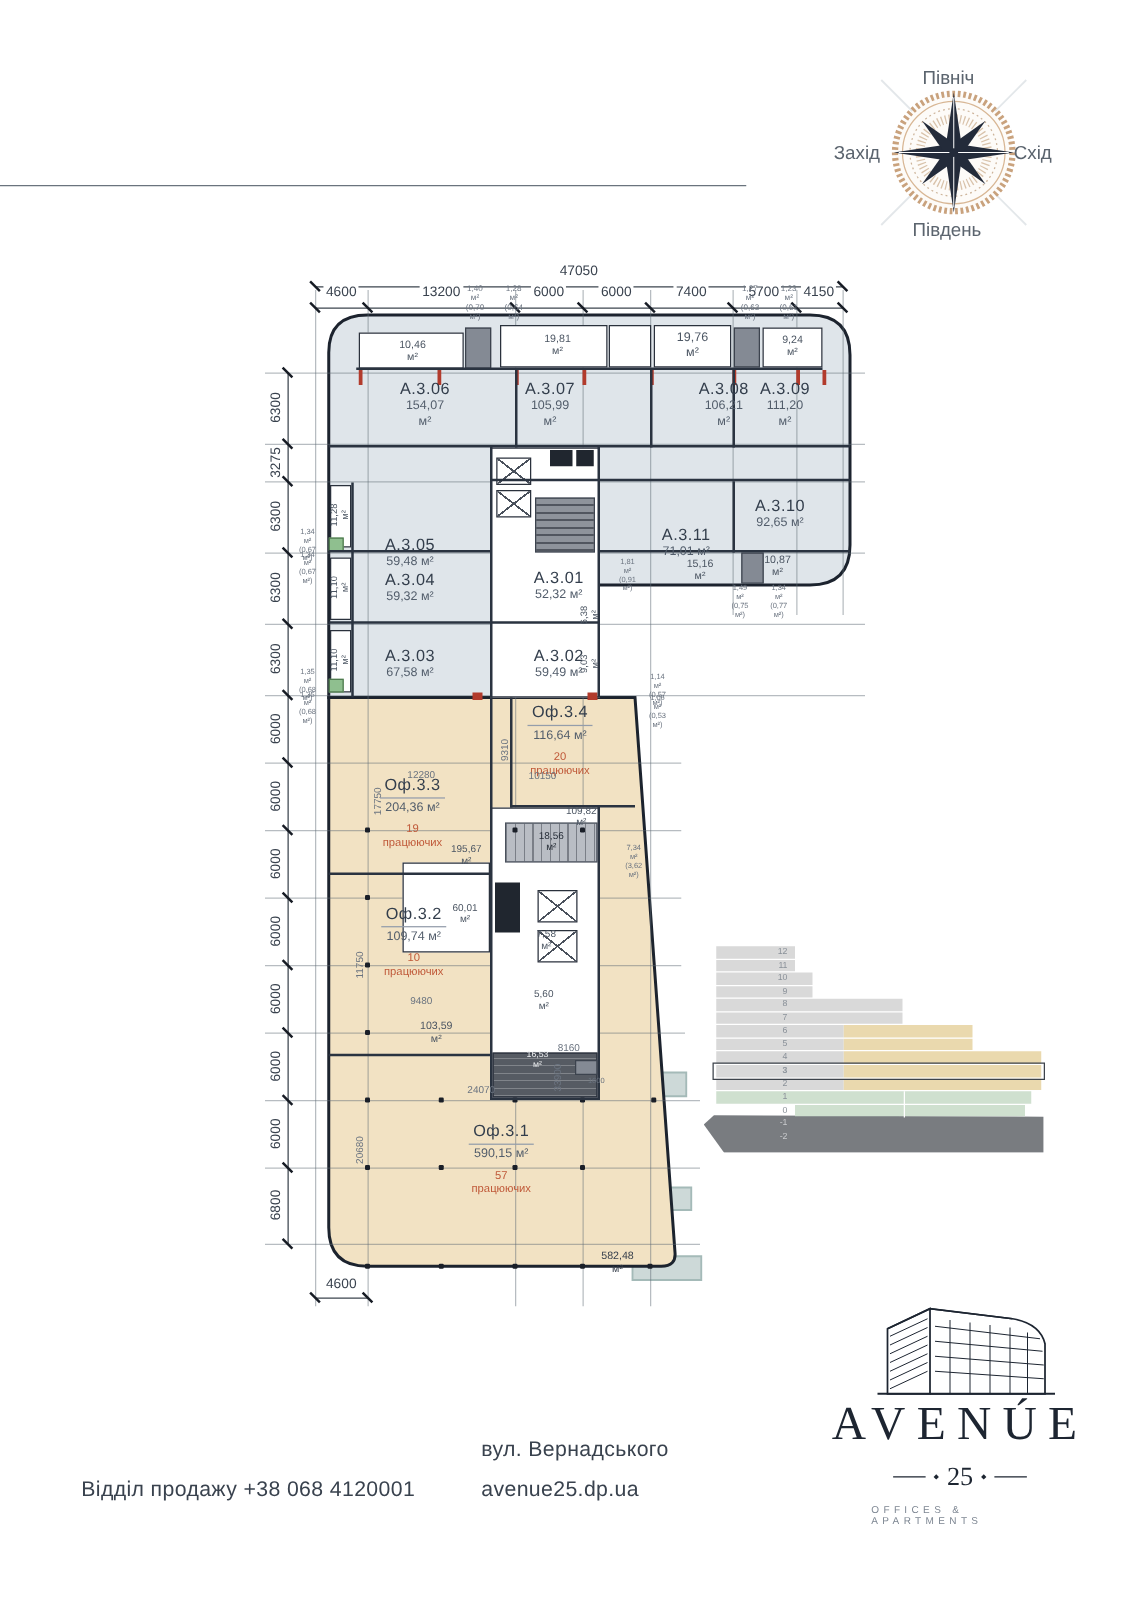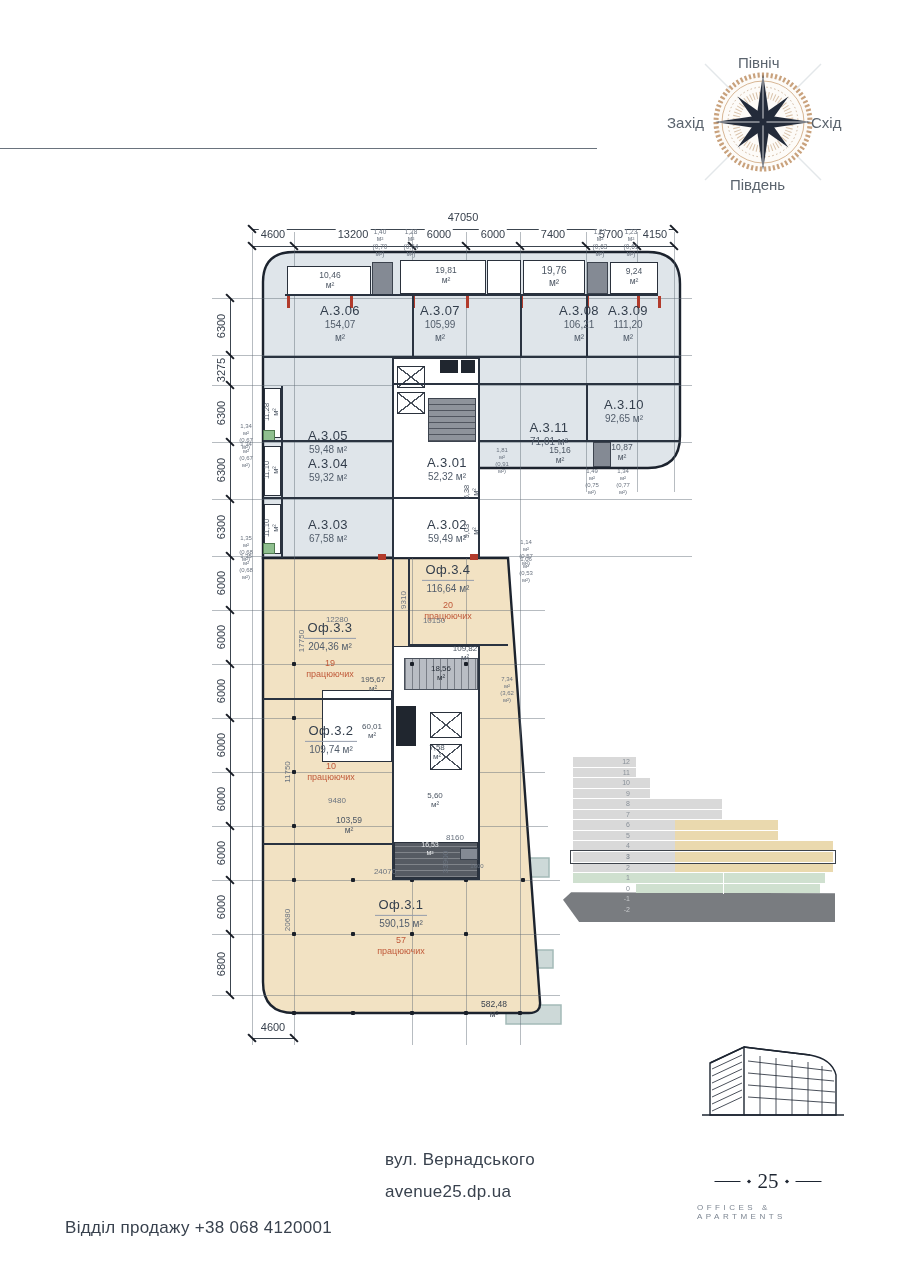--- a/index.html
+++ b/index.html
@@ -439,21 +439,21 @@
       <div class="enum" style="left: 612px; top: 841.4px; color: rgb(138, 145, 153); font-weight: normal;">4</div>
       <div class="enum" style="left: 612px; top: 851.95px; color: rgb(138, 145, 153); font-weight: bold;">3</div>
       <div class="enum" style="left: 612px; top: 862.5px; color: rgb(138, 145, 153); font-weight: normal;">2</div>
       <div class="enum" style="left: 612px; top: 873.05px; color: rgb(138, 145, 153); font-weight: normal;">1</div>
       <div class="enum" style="left: 612px; top: 883.6px; color: rgb(138, 145, 153); font-weight: normal;">0</div>
       <div class="enum" style="left: 612px; top: 894.15px; color: rgb(201, 203, 205); font-weight: normal;">-1</div>
       <div class="enum" style="left: 612px; top: 904.7px; color: rgb(201, 203, 205); font-weight: normal;">-2</div>
       <div class="ehl" style="left: 570px; top: 849.95px; width: 266px; height: 13.6px;"></div>
     </div>
 
-  <div class="footer-text" style="left:65px;top:1182px;margin-top:36px;">Відділ продажу +38 068 4120001</div>
+  <div class="footer-text" style="left:65px;top:1182px;">Відділ продажу +38 068 4120001</div>
   <div class="footer-text" style="left:385px;top:1150px;">вул. Вернадського</div>
   <div class="footer-text" style="left:385px;top:1182px;">avenue25.dp.ua</div>
 
   <div class="abs" style="left:620px;top:1035px;width:290px;height:200px;">
     <svg width="190" height="85" viewBox="0 0 190 85" style="position:absolute;left:52px;top:0;">
       <g fill="none" stroke="#1d2531" stroke-width="1.4">
         <path d="M38,80 L38,28 L72,12 L72,80 Z"></path>
         <path d="M72,12 L138,20 Q160,24 164,40 L164,80 L72,80"></path>
         <path d="M38,28 L72,12 L138,20"></path>
         <g stroke-width=".8">
@@ -470,20 +470,21 @@
             <line x1="76" y1="62" x2="163" y2="68"></line>
           <line x1="88" y1="21" x2="88" y2="80"></line>
             <line x1="104" y1="23" x2="104" y2="80"></line>
           <line x1="120" y1="25" x2="120" y2="80"></line>
             <line x1="136" y1="27" x2="136" y2="80"></line>
           <line x1="150" y1="31" x2="150" y2="80"></line>
         </g>
         <line x1="30" y1="80" x2="172" y2="80" stroke-width="1.6"></line>
       </g>
     </svg>
+    <div class="logo-name" style="left:148px;top:82px;">AVENÚE</div>
     <div class="logo-num" style="left:148px;top:134px;">
       <span class="dash"></span>
       <span class="pt"></span>
       <span>25</span>
       <span class="pt"></span>
       <span class="dash"></span>
     </div>
     <div class="logo-tag" style="left:148px;top:168px;">OFFICES &amp; APARTMENTS</div>
   </div>
 </div>

